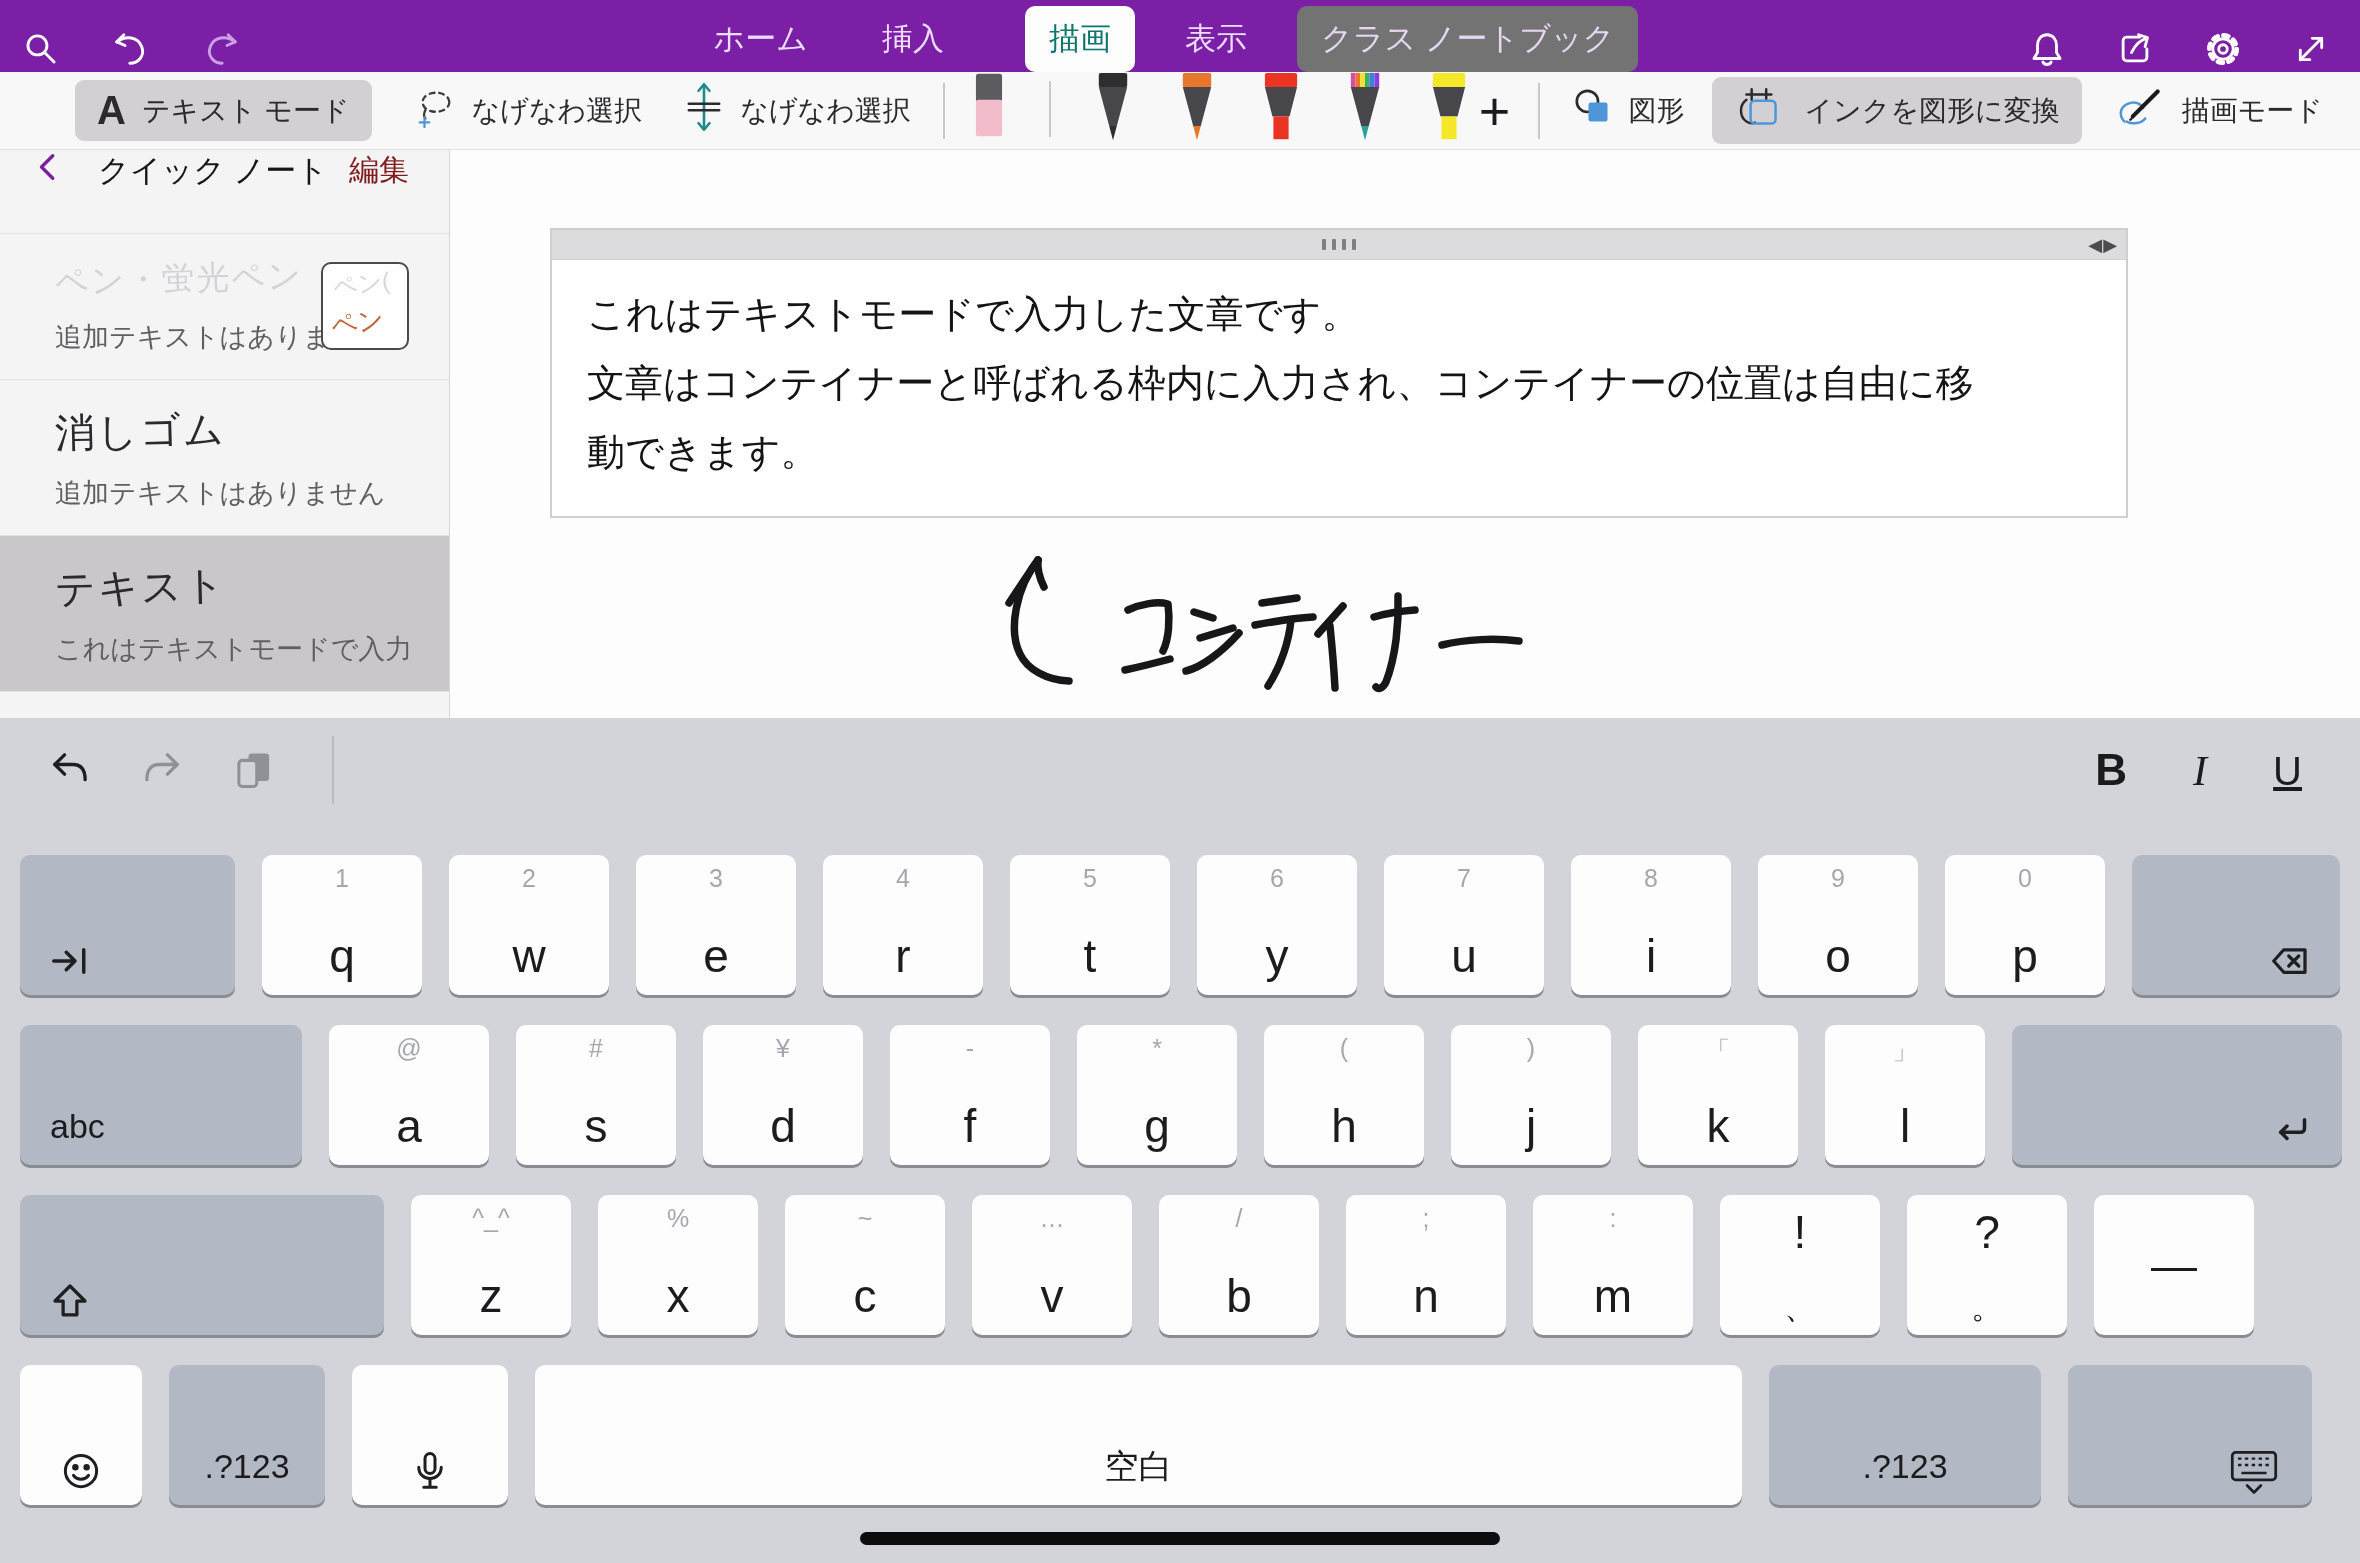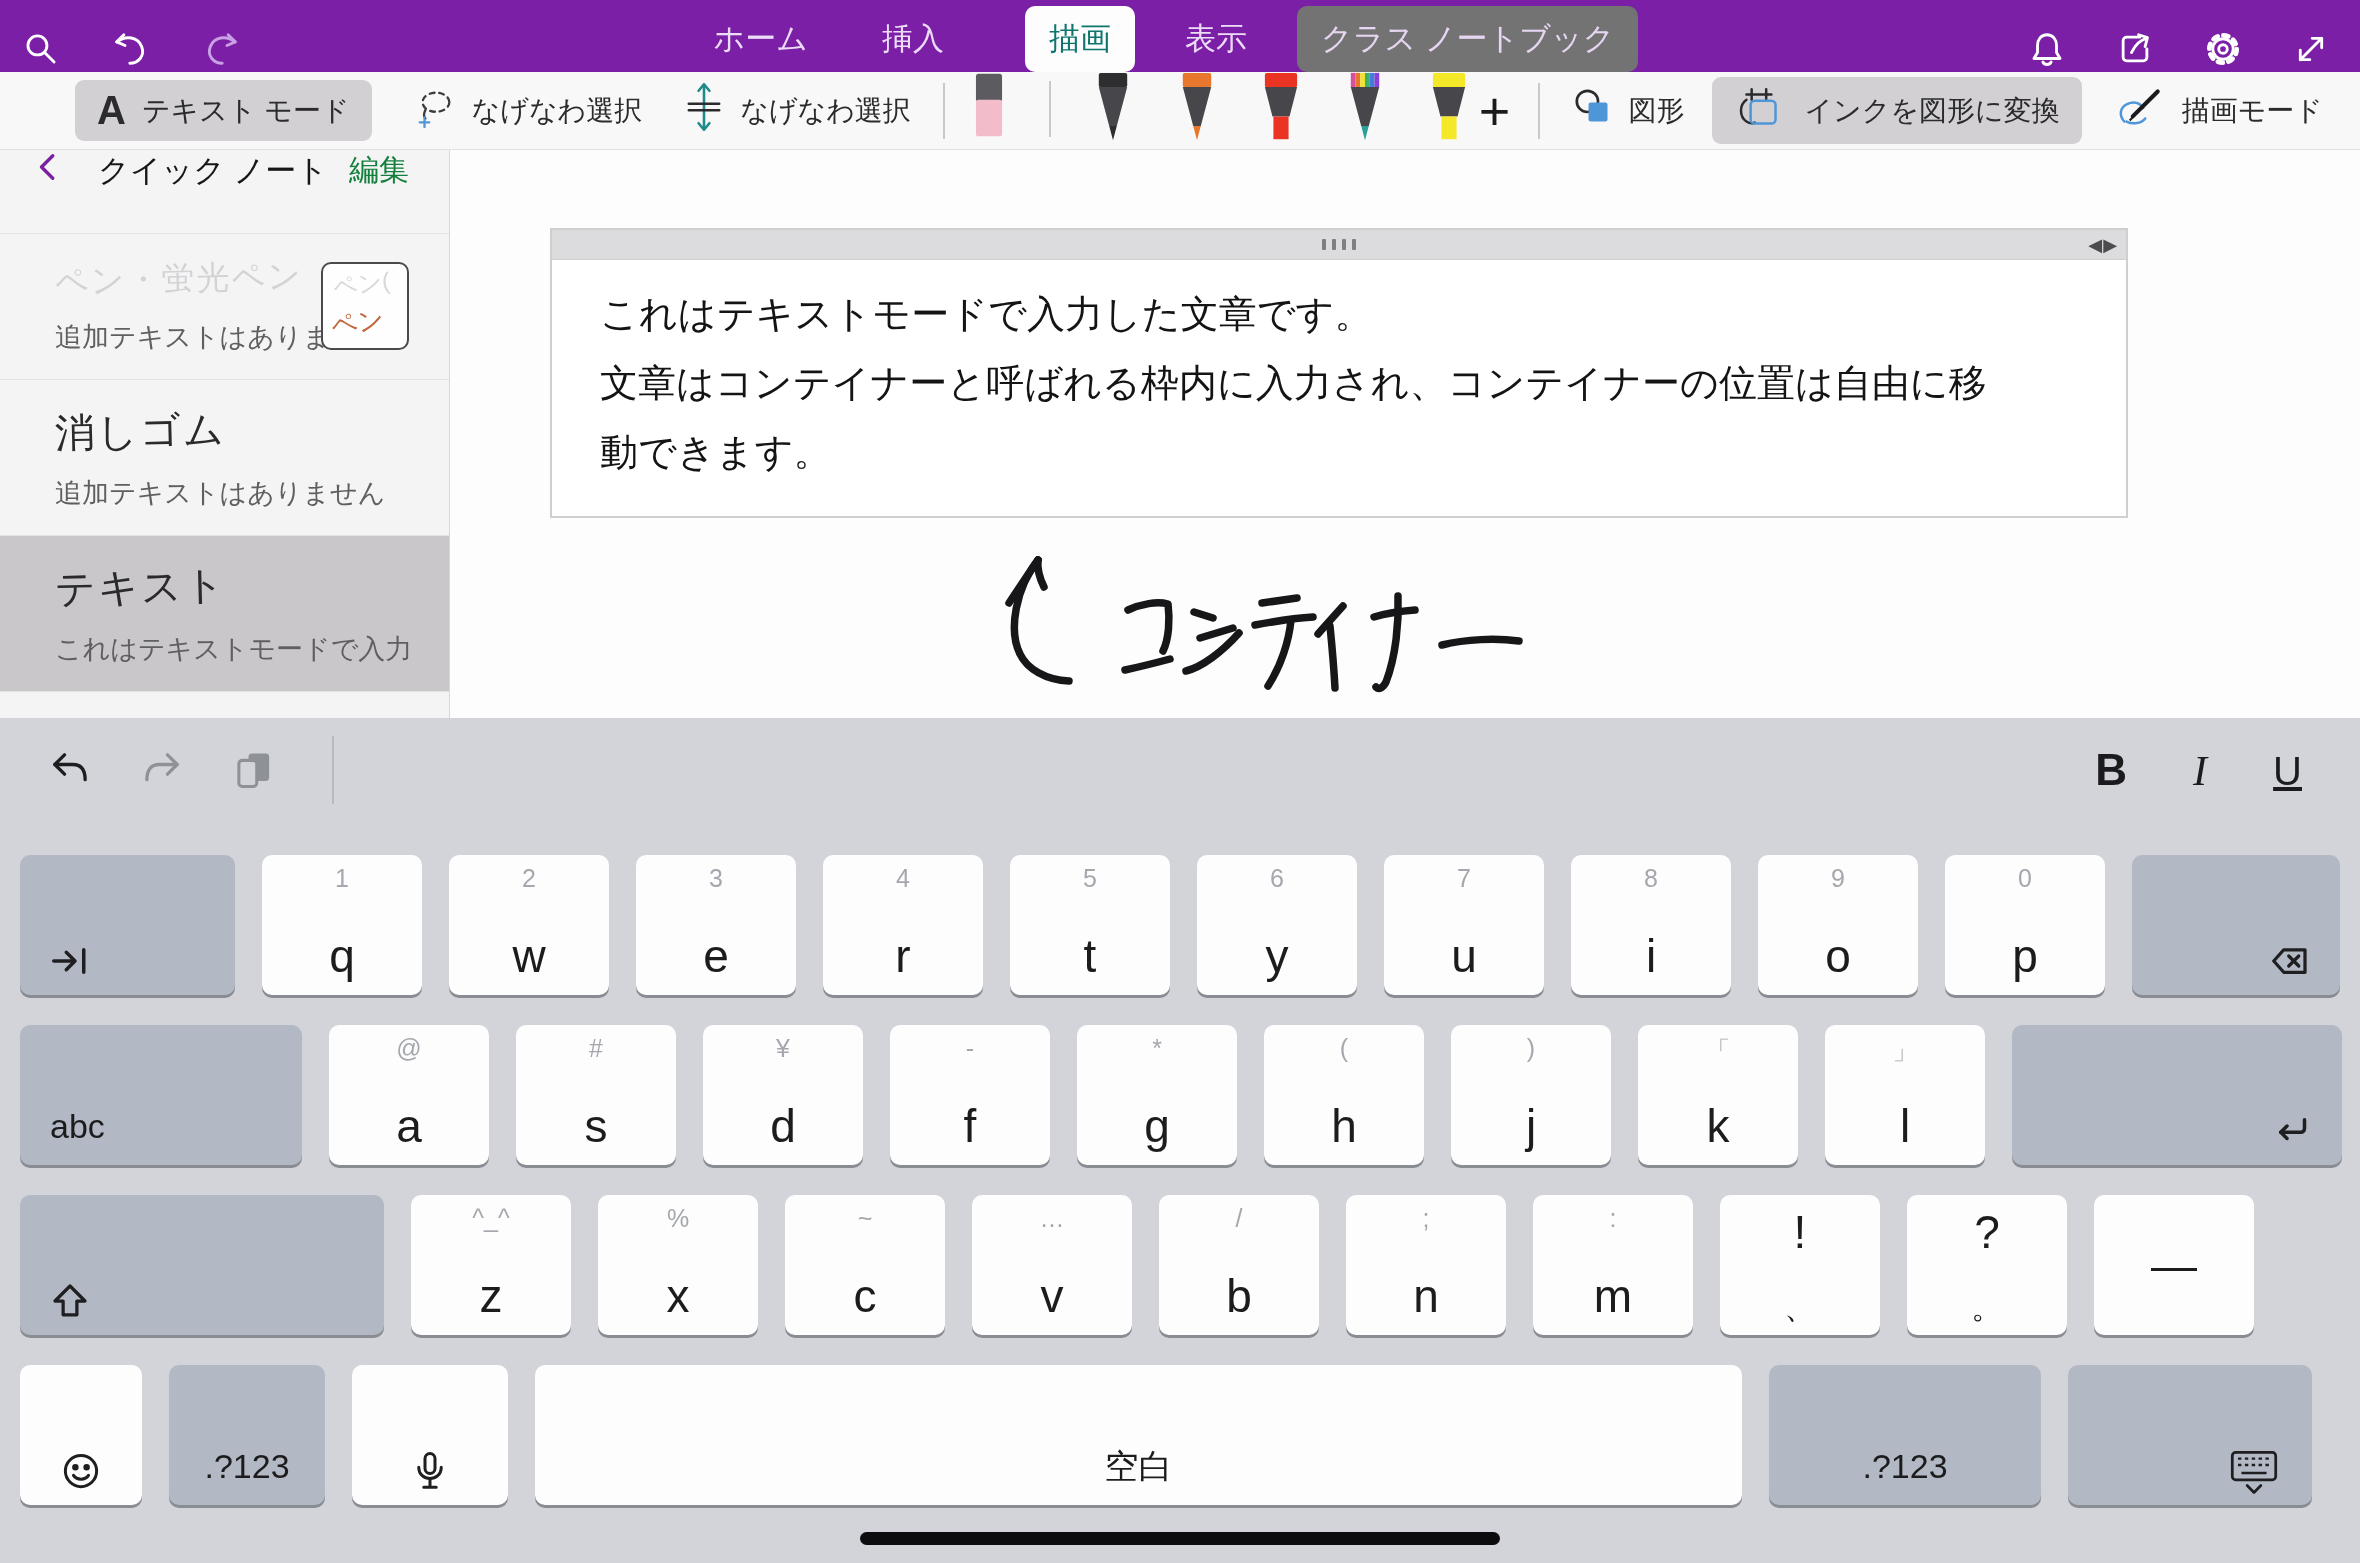--- a/index.html
+++ b/index.html
@@ -26,37 +26,37 @@
   .vsep{width:2px;height:56px;background:#c9c8ca;flex:0 0 auto;}
   #ribbon svg{flex:0 0 auto;}
   .pen-slot{height:78px;display:flex;align-items:flex-start;margin-top:-2px;flex:0 0 auto;}
   #add-pen{font-size:54px;color:#1b1b1d;background:none;border:none;padding:0 8px;line-height:1;}
 
   
   #content{position:absolute;left:0;top:150px;width:2360px;height:568px;background:#fdfdfd;}
   #sidebar{position:absolute;left:0;top:0;width:450px;height:568px;background:#f5f4f5;border-right:1px solid #d9d8d9;}
   #sb-header{height:84px;display:flex;align-items:flex-start;border-bottom:1px solid #e4e3e4;padding:0 40px 0 34px;}
   #sb-title{font-size:31px;color:#161616;margin-left:34px;}
-  #sb-edit{margin-left:auto;font-size:30px;color:#15803d;}
+  #sb-edit{margin-left:auto;font-size:30px;color:#7f1d1d;}
   .note{position:relative;padding:26px 40px 24px 55px;border-bottom:1px solid #e4e3e4;}
   .note.selected{background:#c9c7c9;}
   .note-title{font-size:40px;color:#2a2a2c;transform:rotate(-1.5deg);transform-origin:left;letter-spacing:2px;}
   .note-title.faint{color:#d3d3d6;font-size:33px;}
   .note-snippet{font-size:27px;color:#5f5f61;margin-top:14px;white-space:nowrap;overflow:hidden;}
   .note-thumb{position:absolute;right:40px;top:28px;width:88px;height:88px;border:2px solid #4a4a4c;border-radius:10px;background:#fefefe;overflow:hidden;}
   .thumb-top{position:absolute;left:10px;top:4px;font-size:24px;color:#d8d8da;transform:rotate(-6deg);}
   .thumb-bottom{position:absolute;left:8px;bottom:8px;font-size:26px;color:#c0653a;transform:rotate(-8deg);}
 
   #page{position:absolute;left:450px;top:0;width:1910px;height:568px;background:#fdfdfd;}
   #text-container{position:absolute;left:100px;top:78px;width:1578px;height:290px;border:2px solid #cfcfd0;background:#ffffff;}
   #tc-bar{position:relative;height:30px;background:#dcdbdd;border-bottom:1px solid #cfcfd0;}
   #tc-dots{position:absolute;left:0;right:0;top:9px;text-align:center;line-height:0;}
   #tc-dots span{display:inline-block;width:4px;height:11px;background:#7f7f82;margin:0 3px;border-radius:1px;}
   #tc-arrows{position:absolute;right:8px;top:4px;font-size:18px;color:#4c4c4e;letter-spacing:1px;}
-  #tc-body{padding:20px 48px;}
+  #tc-body{padding:20px 35px;}
   .tc-line{font-size:38px;color:#141414;line-height:69px;white-space:nowrap;}
 
   
   #keyboard{position:absolute;left:0;top:718px;width:2360px;height:845px;background:#d2d4d9;}
   #kb-toolbar{position:absolute;left:0;top:0;width:2360px;height:104px;display:flex;align-items:center;}
   .kbt-icon{width:56px;height:56px;display:flex;align-items:center;justify-content:center;color:#1e1e20;}
   .kbt-icon svg{width:44px;height:44px;}
   .kbt-icon.dim{color:#8e9196;}
   #kbt-left{display:flex;align-items:center;gap:36px;margin-left:42px;}
   #kbt-div{width:2px;height:68px;background:#b7bac0;margin-left:50px;}

